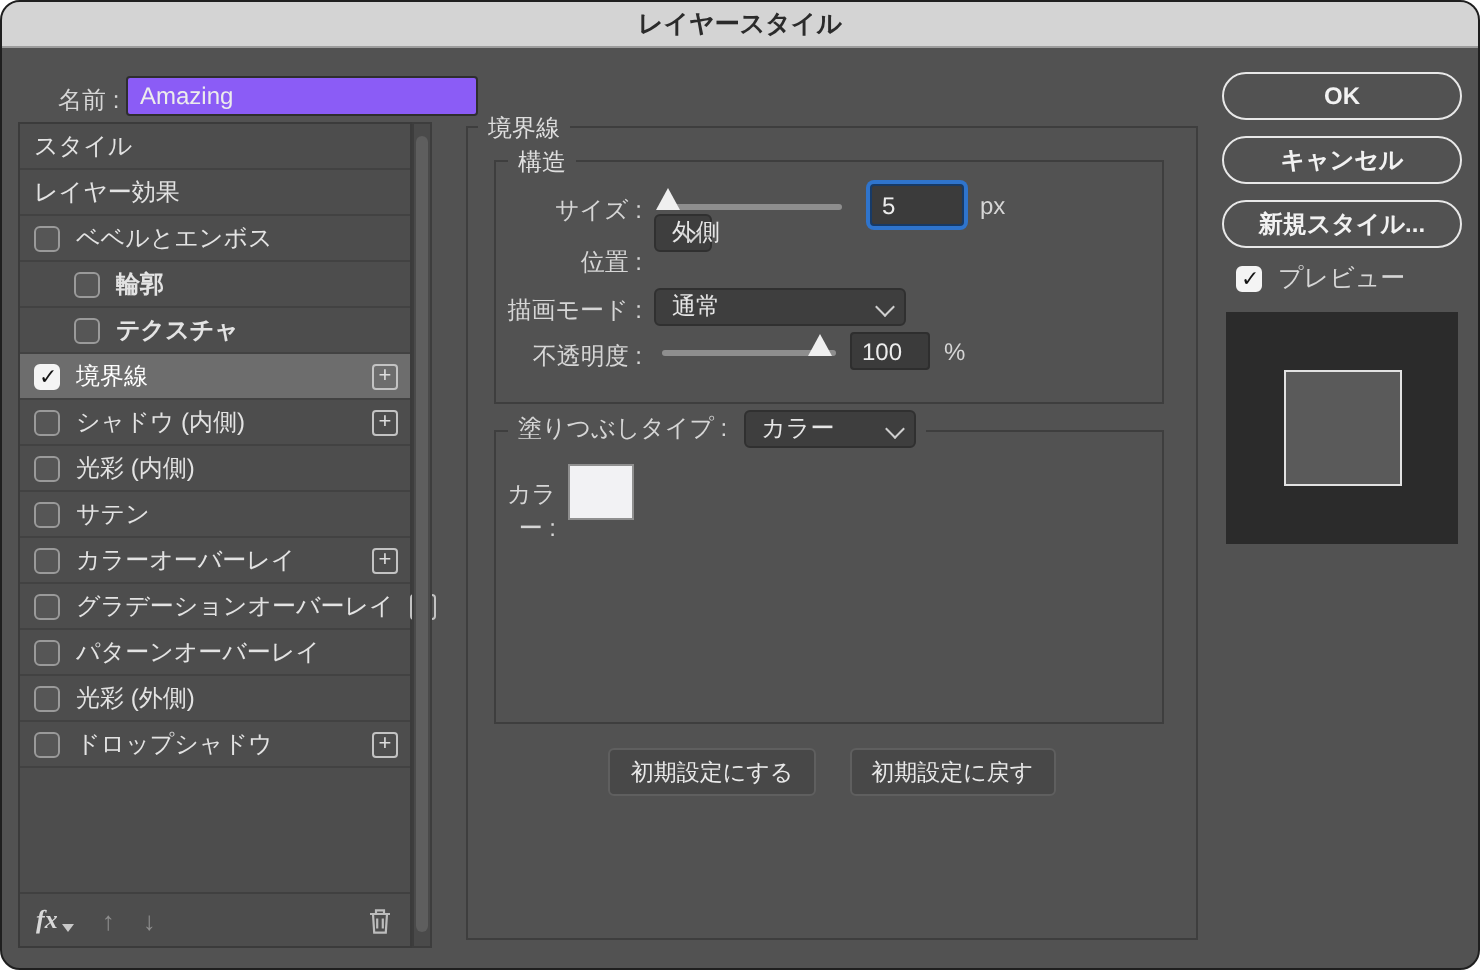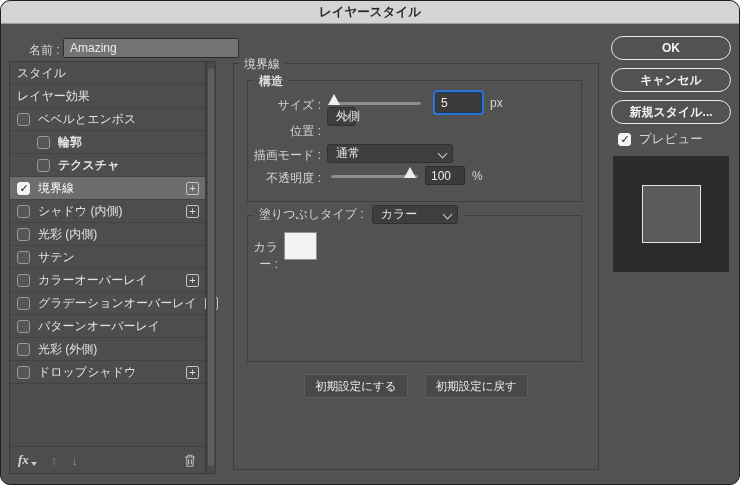--- a/index.html
+++ b/index.html
@@ -5,21 +5,21 @@
   html,body{margin:0;padding:0;background:#ffffff;font-family:"Liberation Sans","DejaVu Sans",sans-serif;}
   .dialog{position:relative;width:740px;height:485px;margin:0 auto;background:#525252;border:1px solid #1f1f1f;
           border-radius:10px;overflow:hidden;box-sizing:border-box;}
   
   .titlebar{position:absolute;left:0;top:0;width:100%;height:22px;background:#d4d4d4;
             border-bottom:1px solid #9c9c9c;display:flex;align-items:center;justify-content:center;}
   .titlebar .ttl{font-size:12.5px;font-weight:700;color:#2b2b2b;}
   
   .lbl{color:#d6d6d6;font-size:12px;}
   .name-label{position:absolute;left:28px;top:41px;}
-  .name-input{position:absolute;left:62px;top:37px;width:176px;height:20px;background:#737373;
+  .name-input{position:absolute;left:62px;top:37px;width:176px;height:20px;background:#8b5cf6;
               border:1px solid #2e2e2e;border-radius:2px;color:#ececec;font-size:12px;padding:0 6px;
               box-sizing:border-box;font-family:inherit;}
   
   .sidebar{position:absolute;left:8px;top:60px;width:197px;height:413px;background:#4d4d4d;
            border:1px solid #3b3b3b;box-sizing:border-box;}
   .srow{position:absolute;left:0;width:100%;height:23px;display:flex;align-items:center;gap:8px;
         padding-left:7px;box-sizing:border-box;border-bottom:1px solid #424242;cursor:default;}
   .srow.selected{background:#6d6d6d;}
   .srow .slabel{color:#e3e3e3;font-size:12px;white-space:nowrap;}
   .srow.selected .slabel{color:#ffffff;}
@@ -47,21 +47,21 @@
              border:1px solid #3d3d3d;box-sizing:border-box;}
   .scroll-thumb{position:absolute;left:1px;top:6px;width:6px;height:398px;background:#5e5e5e;border-radius:3px;}
   
   .mainbox{position:absolute;left:232px;top:62px;width:366px;height:407px;border:1px solid #3e3e3e;
            box-sizing:border-box;}
   .legend{position:absolute;background:#525252;padding:0 5px;color:#dedede;font-size:12px;white-space:nowrap;}
   .main-legend{left:5px;top:-8px;}
   .fieldset{position:absolute;border:1px solid #3e3e3e;box-sizing:border-box;}
   .fs-structure{left:13px;top:16px;width:335px;height:122px;}
   .fs-fill{left:13px;top:151px;width:335px;height:147px;}
-  .fs-legend{left:6px;top:-8px;font-weight:bold;}
+  .fs-legend{left:6px;top:-8px;}
   .fill-legend{position:absolute;left:6px;top:-11px;background:#525252;padding:0 5px;display:flex;
                align-items:center;gap:8px;}
   .rlabel{position:absolute;text-align:right;color:#d6d6d6;font-size:12px;}
   .track{position:absolute;height:3px;background:#8e8e8e;border-radius:2px;}
   .thumb{position:absolute;width:0;height:0;border-left:6px solid transparent;border-right:6px solid transparent;
          border-bottom:11px solid #efefef;}
   .ps-input{position:absolute;background:#3b3b3b;border:1px solid #2e2e2e;border-radius:2px;color:#ececec;
             font-size:12px;padding:0 5px;box-sizing:border-box;font-family:inherit;}
   .ps-input.focused{border-color:#173a66;box-shadow:0 0 0 2px #2f74cc;}
   .unit{position:absolute;color:#d6d6d6;font-size:12px;}

